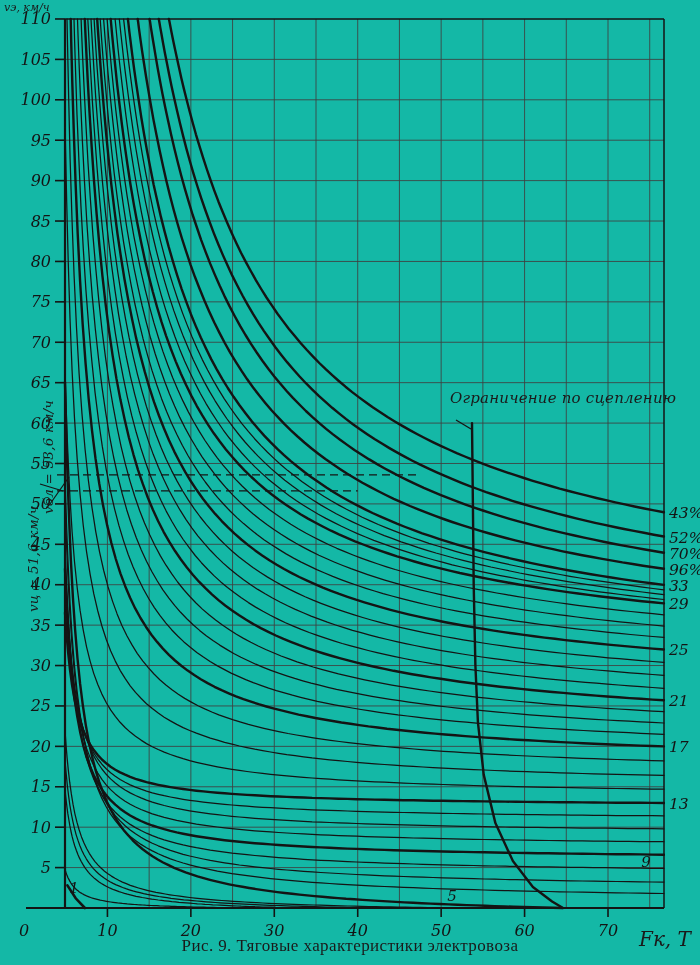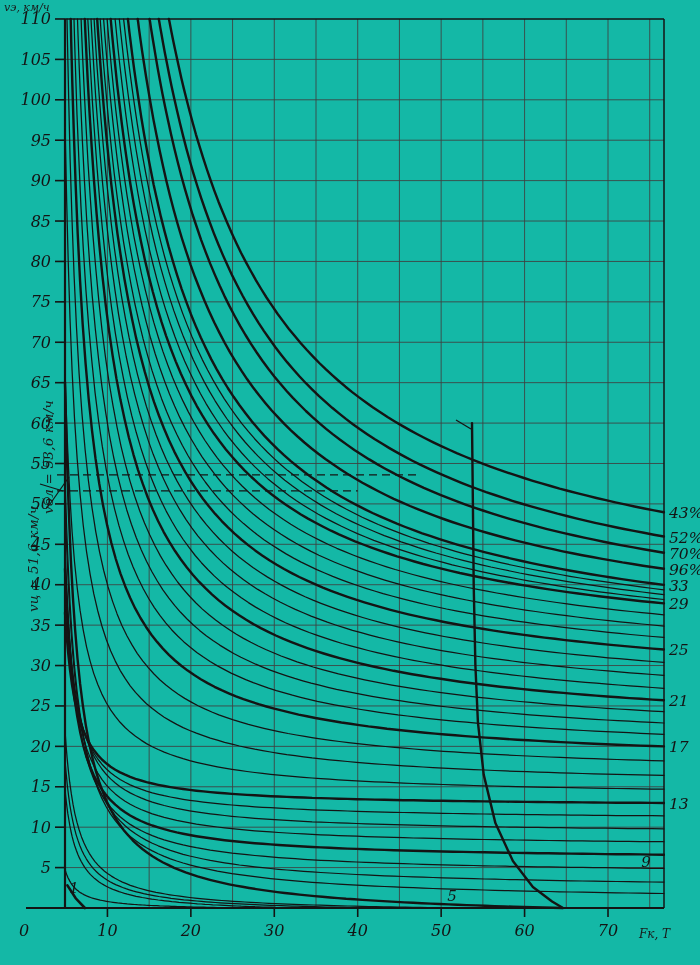--- a/index.html
+++ b/index.html
@@ -4,21 +4,21 @@
 <style>
   html,body{margin:0;padding:0;background:#e8e8e8;}
   .fig{
     position:relative;width:700px;height:965px;margin:0 auto;
     background:#14b8a6;overflow:hidden;
     font-family:"DejaVu Serif",serif;color:#1a1a1a;
   }
   svg{position:absolute;left:0;top:0;}
   .lbl{position:absolute;font-style:italic;white-space:nowrap;}
   .y-title{left:4px;top:1px;font-size:11px;}
-  .x-title{left:639px;top:927px;font-size:12px;}
+  .x-title{left:639px;top:927px;font-size:20px;}
   .adh{left:450px;top:389px;font-size:15px;letter-spacing:.2px;}
   .rot{writing-mode:vertical-rl;transform:rotate(180deg);font-size:13.5px;letter-spacing:.2px;}
   .vbl{left:40px;top:382px;height:132px;}
   .vc{left:25px;top:472px;height:140px;}
   .caption{
     position:absolute;left:0;top:936px;width:100%;text-align:center;
     font-family:"Liberation Serif",serif;font-size:17px;letter-spacing:.4px;
   }
 </style>
 </head>
@@ -191,18 +191,20 @@
         <text x="669" y="558.6693495081968" font-size="15.5" font-style="italic" font-family="&quot;DejaVu Serif&quot;,serif" fill="#141414" text-anchor="start">70%</text>
         <text x="669" y="542.5124157377049" font-size="15.5" font-style="italic" font-family="&quot;DejaVu Serif&quot;,serif" fill="#141414" text-anchor="start">52%</text>
         <text x="669" y="518.3123462295082" font-size="15.5" font-style="italic" font-family="&quot;DejaVu Serif&quot;,serif" fill="#141414" text-anchor="start">43%</text>
       </g>
   </svg>
 
   <div class="lbl y-title">vэ, км/ч</div>
 
   <div class="lbl x-title">Fк, Т</div>
 
+  <div class="lbl adh">Ограничение по сцеплению</div>
 
   <div class="lbl rot vbl">vбл = 53,6 км/ч</div>
 
   <div class="lbl rot vc">vц = 51,6 км/ч</div>
 
+  <div class="caption">Рис. 9. Тяговые характеристики электровоза</div>
 </div>
 
 </body></html>

